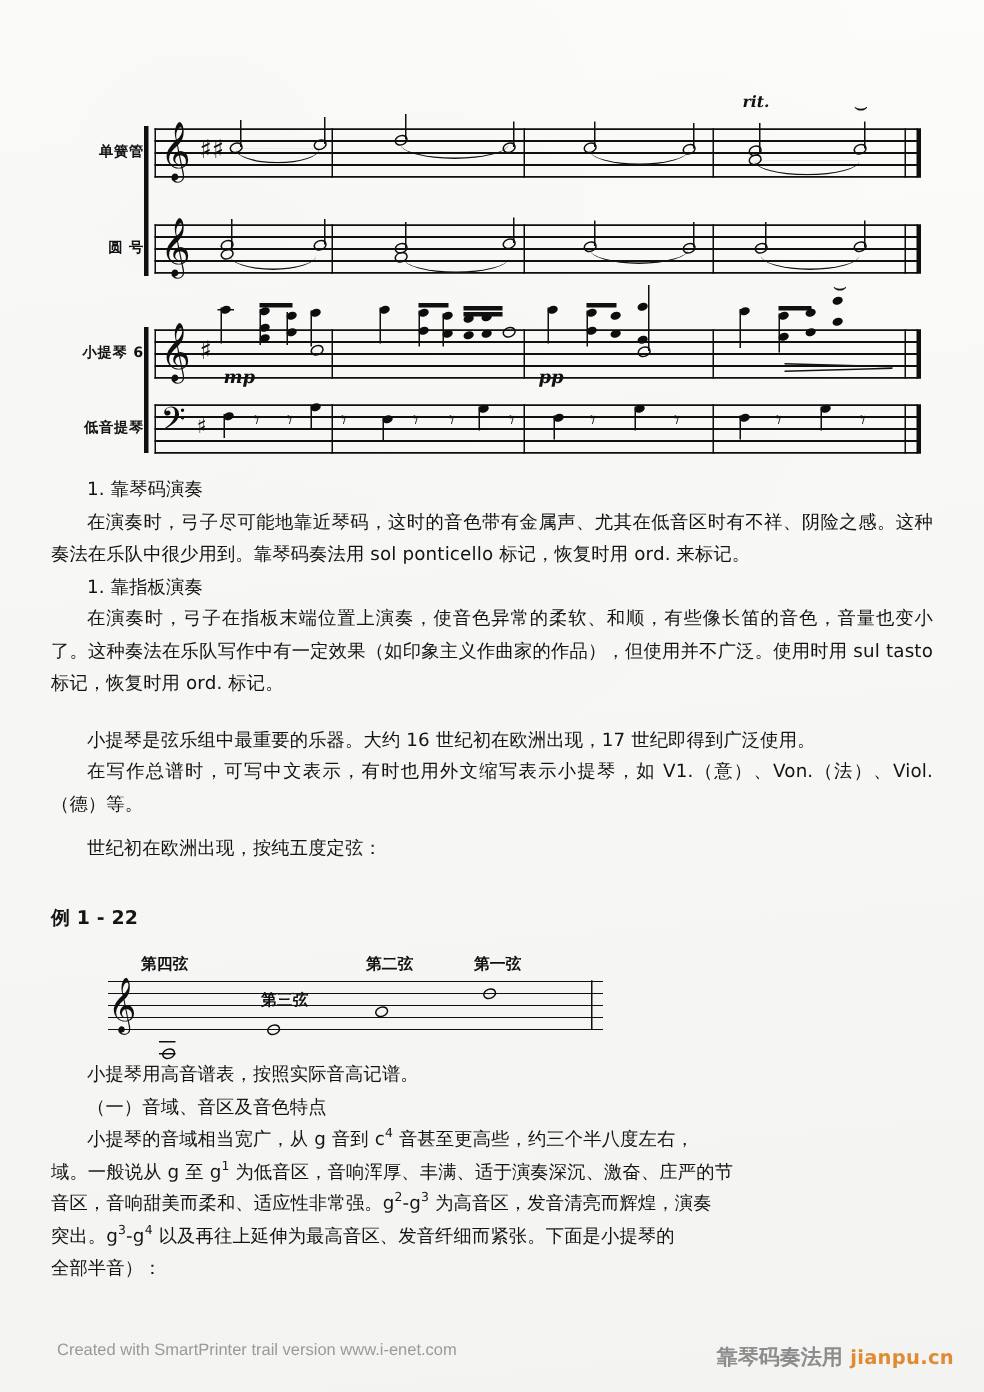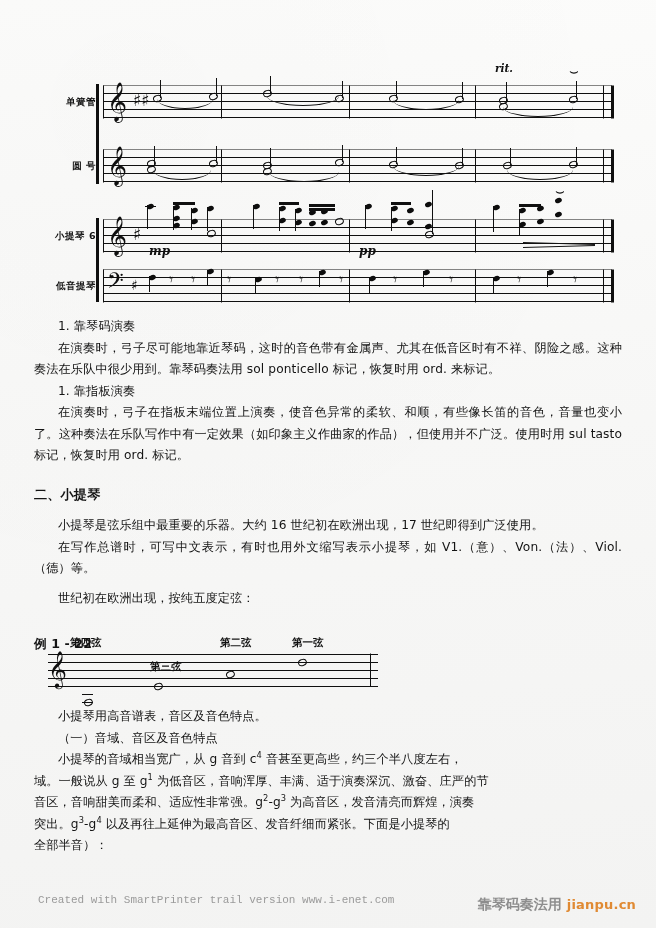--- a/index.html
+++ b/index.html
@@ -238,21 +238,21 @@
     font-size: 12.6px;
     margin-top: 10px;
   }
   .spacer-sm { height: 8px; }
   .spacer-md { height: 14px; }
   sup { font-size: 0.68em; vertical-align: super; line-height: 0; }
 
   
   .ex-staff-block {
     position: absolute;
-    left: 48px;
+    left: 72px;
     top: 636px;
     width: 360px;
     height: 58px;
   }
   .string-labels {
     position: relative;
     height: 15px;
     width: 360px;
   }
   .string-labels span {
@@ -285,21 +285,21 @@
     position: absolute;
     left: 0;
     bottom: 0;
     width: 656px;
     height: 52px;
   }
   .footer-left {
     position: absolute;
     left: 38px;
     bottom: 22px;
-    font-family: Liberation Mono, monospace;
+    font-family: Liberation Sans, sans-serif;
     font-size: 11px;
     color: #9a9a9a;
     white-space: nowrap;
     text-align: center;
   }
   .footer-right {
     position: absolute;
     right: 20px;
     bottom: 14px;
     display: flex;
@@ -547,21 +547,20 @@
   <div class="body-text">
 
     <p class="p num">1. 靠琴码演奏</p>
     <p class="p indent">在演奏时，弓子尽可能地靠近琴码，这时的音色带有金属声、尤其在低音区时有不祥、阴险之感。这种奏法在乐队中很少用到。靠琴码奏法用 sol ponticello 标记，恢复时用 ord. 来标记。</p>
 
     <p class="p num">1. 靠指板演奏</p>
     <p class="p indent">在演奏时，弓子在指板末端位置上演奏，使音色异常的柔软、和顺，有些像长笛的音色，音量也变小了。这种奏法在乐队写作中有一定效果（如印象主义作曲家的作品），但使用并不广泛。使用时用 sul tasto 标记，恢复时用 ord. 标记。</p>
 
     <div class="spacer-sm"></div>
 
-    <p class="p heading">二、小提琴</p>
 
     <div class="spacer-sm"></div>
 
     <p class="p indent">小提琴是弦乐组中最重要的乐器。大约 16 世纪初在欧洲出现，17 世纪即得到广泛使用。</p>
     <p class="p indent">在写作总谱时，可写中文表示，有时也用外文缩写表示小提琴，如 V1.（意）、Von.（法）、Viol.（德）等。</p>
 
     <div class="spacer-sm"></div>
 
     <p class="p indent">世纪初在欧洲出现，按纯五度定弦：</p>
 
@@ -589,21 +588,21 @@
 
       <div class="nh open" style="left:178px; top:17px;"></div>
 
       <div class="nh open" style="left:250px; top:5px;"></div>
 
       <div class="barline" style="left:322px; top:16px;"></div>
     </div>
   </div>
 
   <div class="body-text" style="top:706px;">
-    <p class="p indent">小提琴用高音谱表，音区及音色特点。</p>
+    <p class="p indent">小提琴用高音谱表，按照实际音高记谱。</p>
     <p class="p num">（一）音域、音区及音色特点</p>
 
     <p class="p indent">
       <span>小提琴的音域相当宽广，从 g 音到 c</span><sup>4</sup><span> 音甚至更高些，约三个半八度左右，</span>
     </p>
 
     <p class="p">
       <span>域。一般说从 g 至 g</span><sup>1</sup><span> 为低音区，音响浑厚、丰满、适于演奏深沉、激奋、庄严的节</span>
     </p>
 

